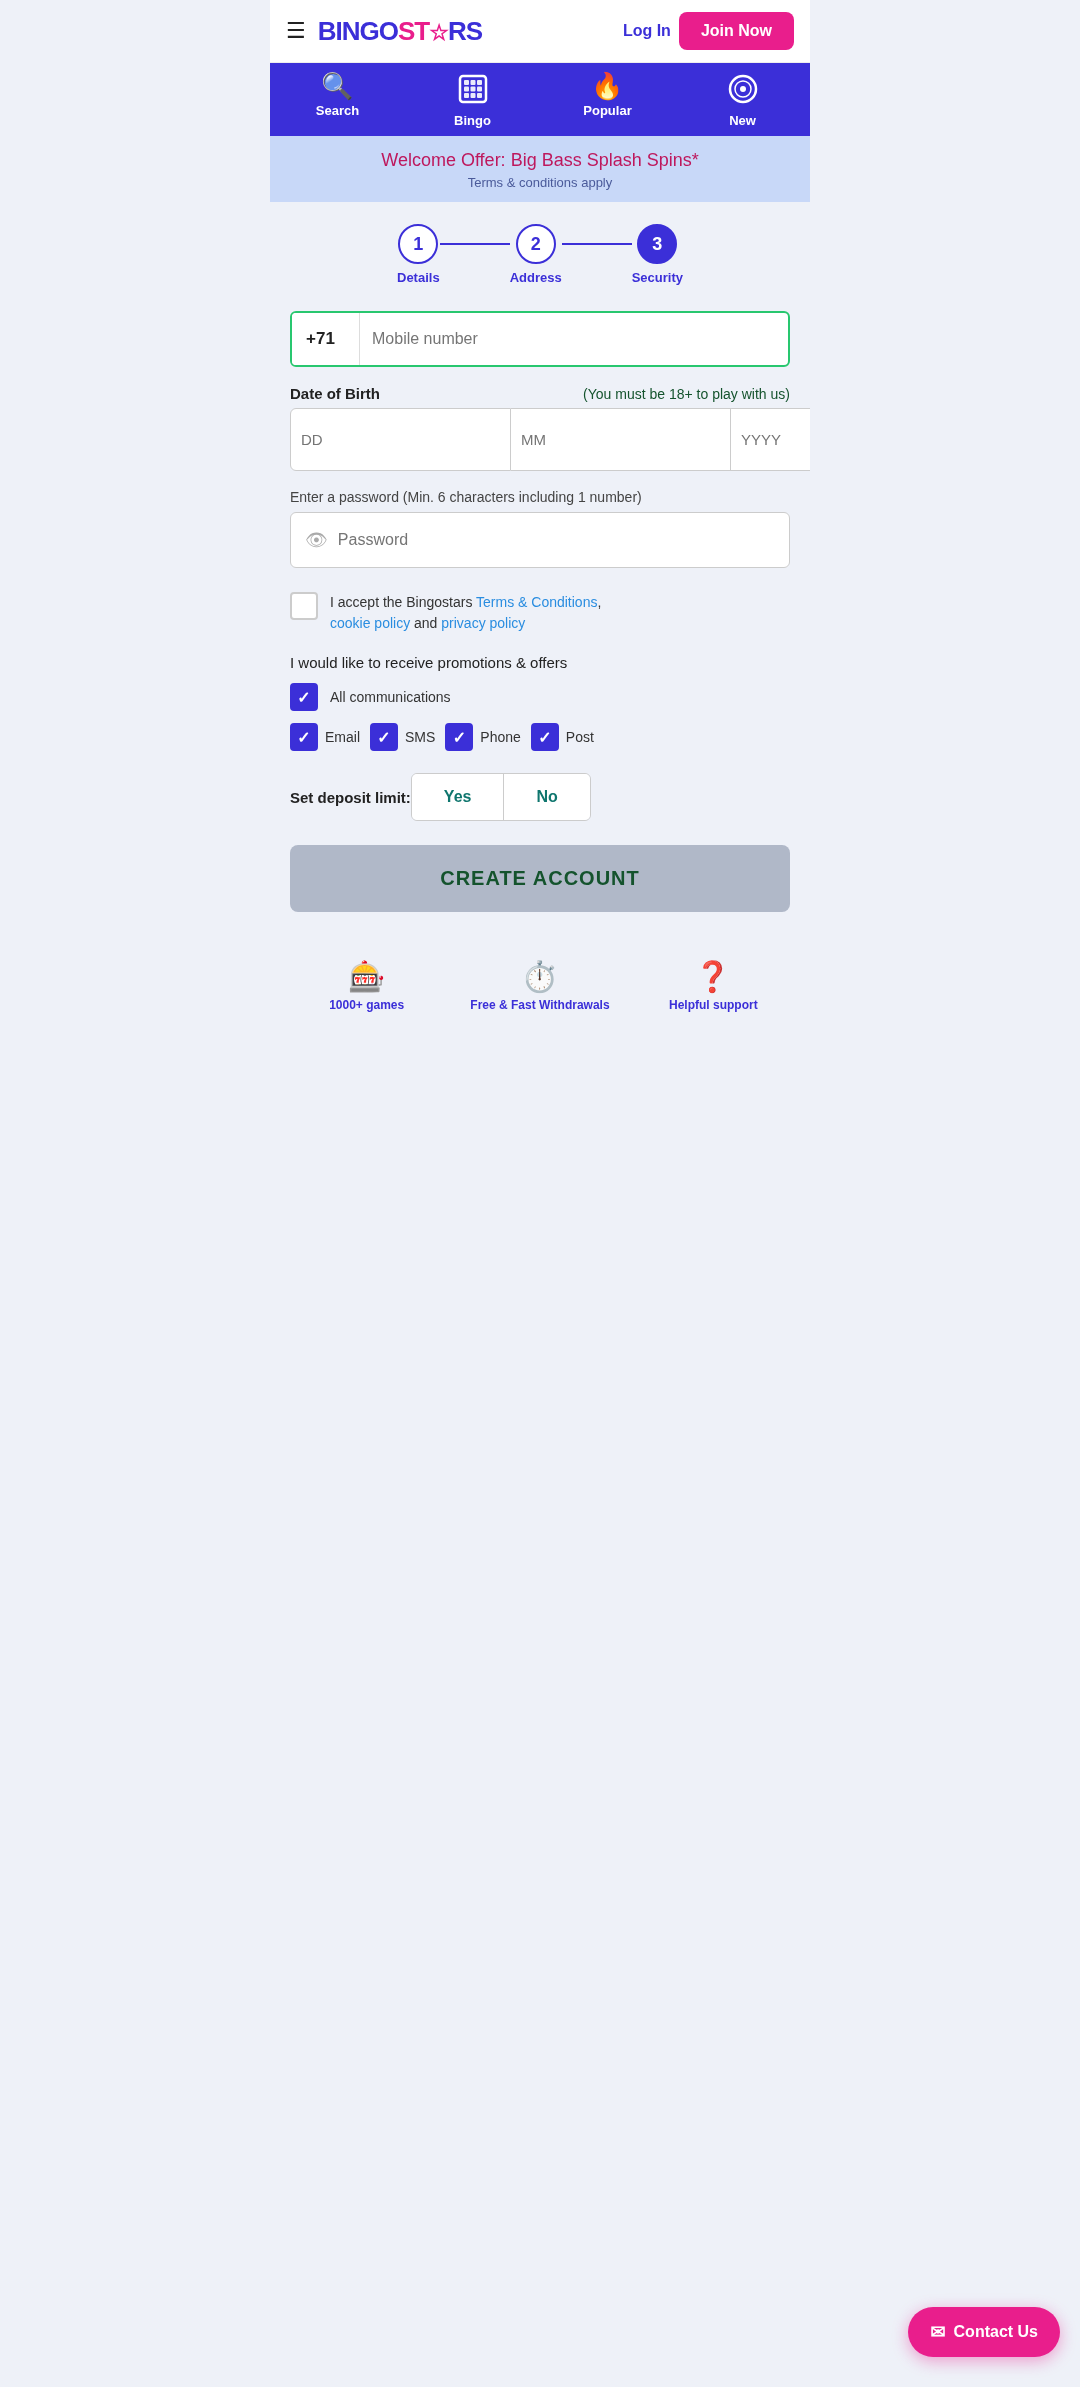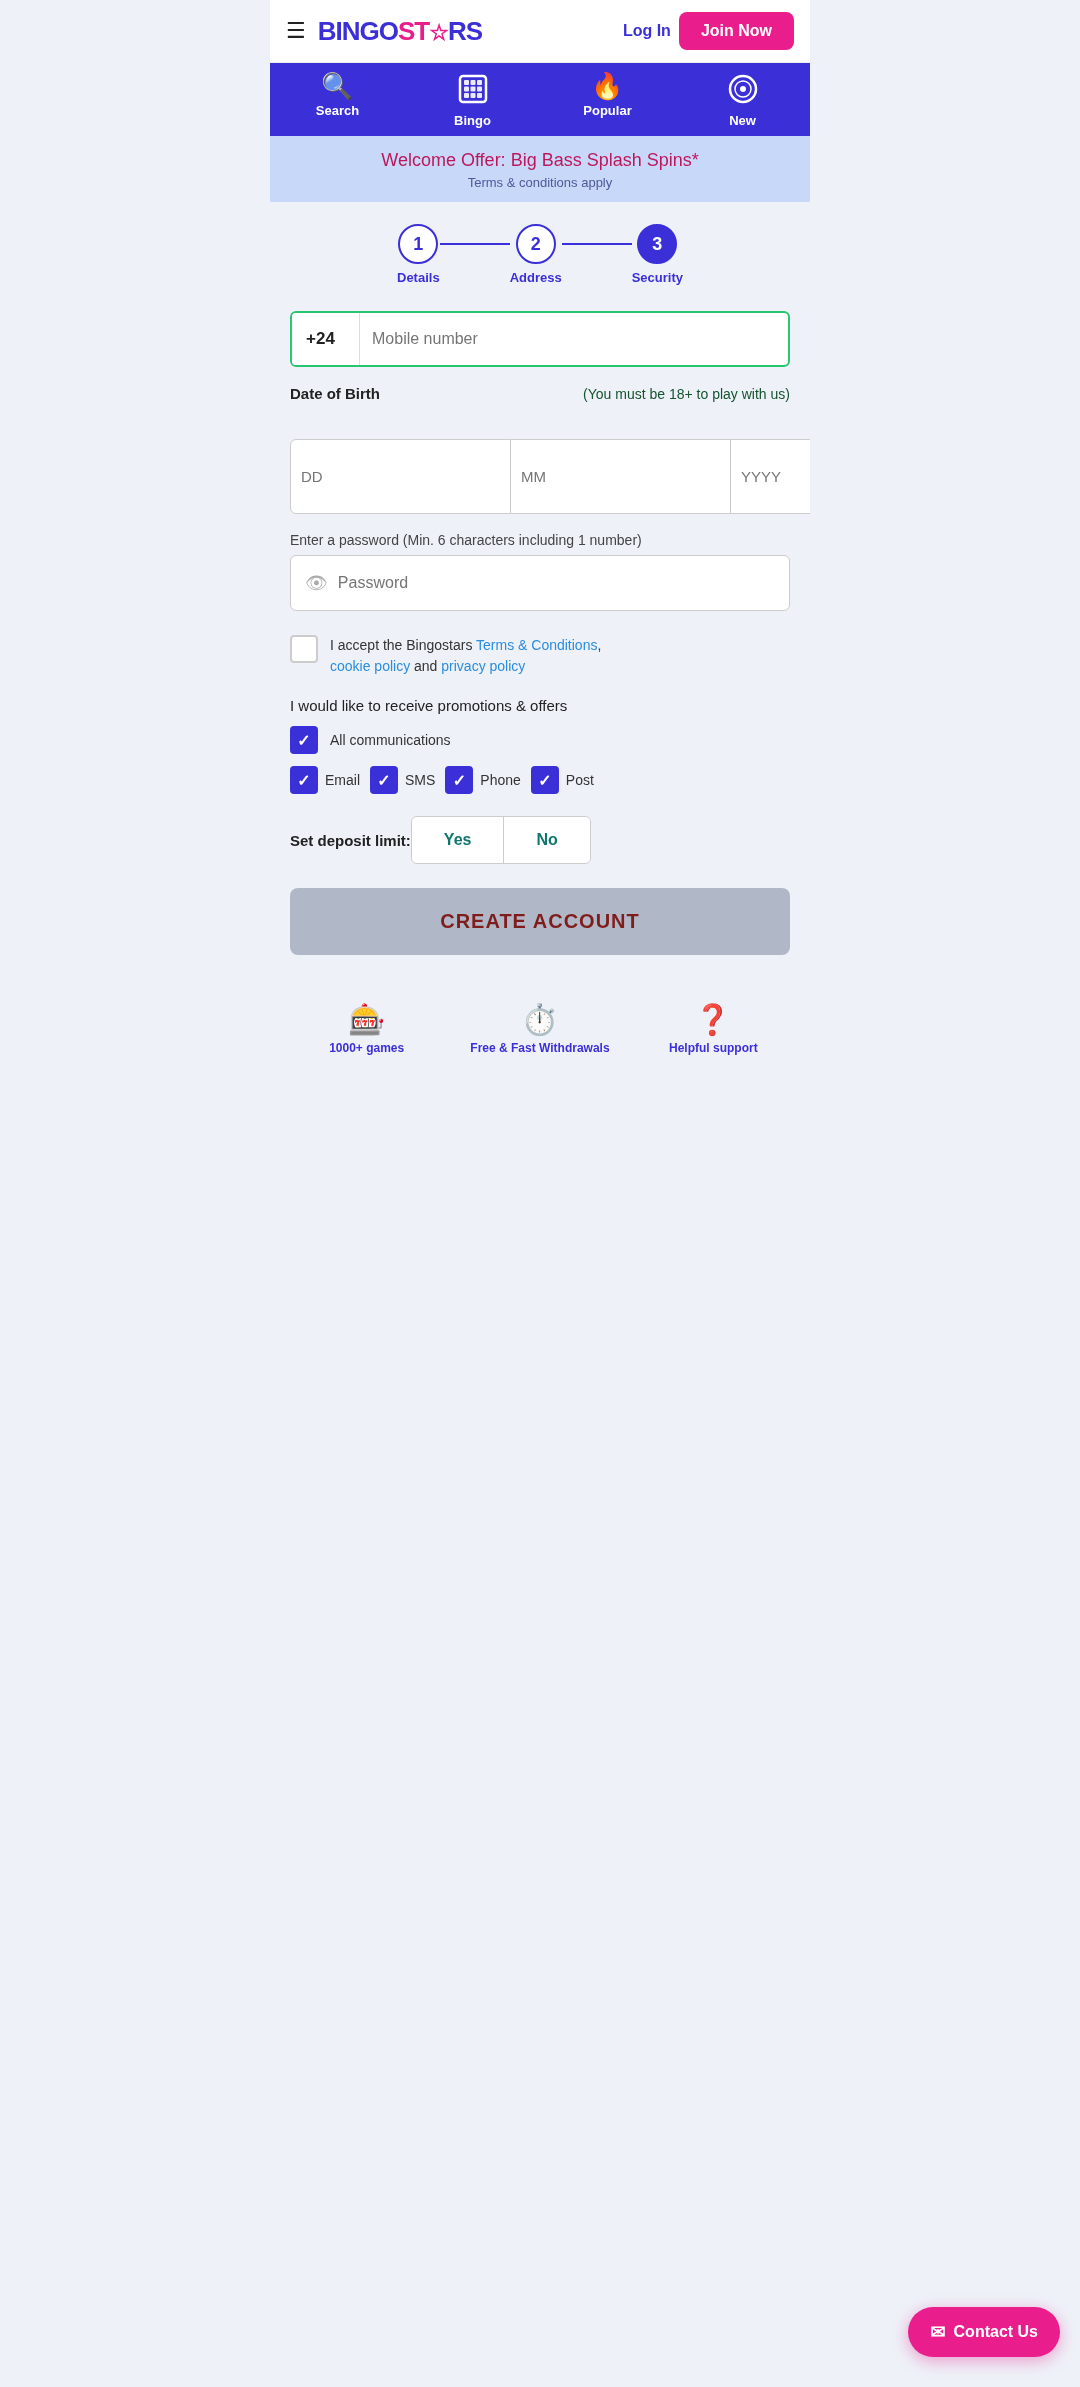--- a/index.html
+++ b/index.html
@@ -197,26 +197,25 @@
     }
     .dob-row {
       display: flex;
       gap: 0;
       margin-bottom: 18px;
     }
     .dob-input {
       flex: 1;
       border: 1px solid #ccc;
       background: #fff;
-      padding: 28px 10px;
+      padding: 22px 10px;
       font-size: 15px;
       color: #aaa;
       text-align: left;
       outline: none;
-      margin-top: 31px;
     }
     .dob-input:first-child { border-radius: 6px 0 0 6px; }
     .dob-input:last-child { border-radius: 0 6px 6px 0; }
     .dob-input:not(:first-child) { border-left: none; }
 
     
     .pw-label {
       font-size: 14px;
       color: #444;
       margin-bottom: 7px;
@@ -335,21 +334,21 @@
       cursor: pointer;
     }
     .dep-btn + .dep-btn {
       border-left: 1px solid #ccc;
     }
 
     
     .create-btn {
       width: 100%;
       background: #b0b8c8;
-      color: #7f1d1d;
+      color: #14532d;
       font-size: 20px;
       font-weight: 900;
       letter-spacing: 1px;
       border: none;
       border-radius: 8px;
       padding: 22px;
       cursor: pointer;
       text-transform: uppercase;
       margin-bottom: 10px;
     }
@@ -471,21 +470,21 @@
   <div class="step">
     <div class="step-circle active">3</div>
     <div class="step-label">Security</div>
   </div>
 </div>
 
 <div class="form-area">
 
   
   <div class="phone-row">
-    <div class="phone-prefix">+24</div>
+    <div class="phone-prefix">+71</div>
     <input class="phone-input" type="tel" placeholder="Mobile number" style="">
   </div>
 
   
   <div class="dob-label-row">
     <span class="dob-label">Date of Birth</span>
     <span class="dob-age-note">(You must be 18+ to play with us)</span>
   </div>
   <div class="dob-row">
     <input class="dob-input" type="text" placeholder="DD" style="">

